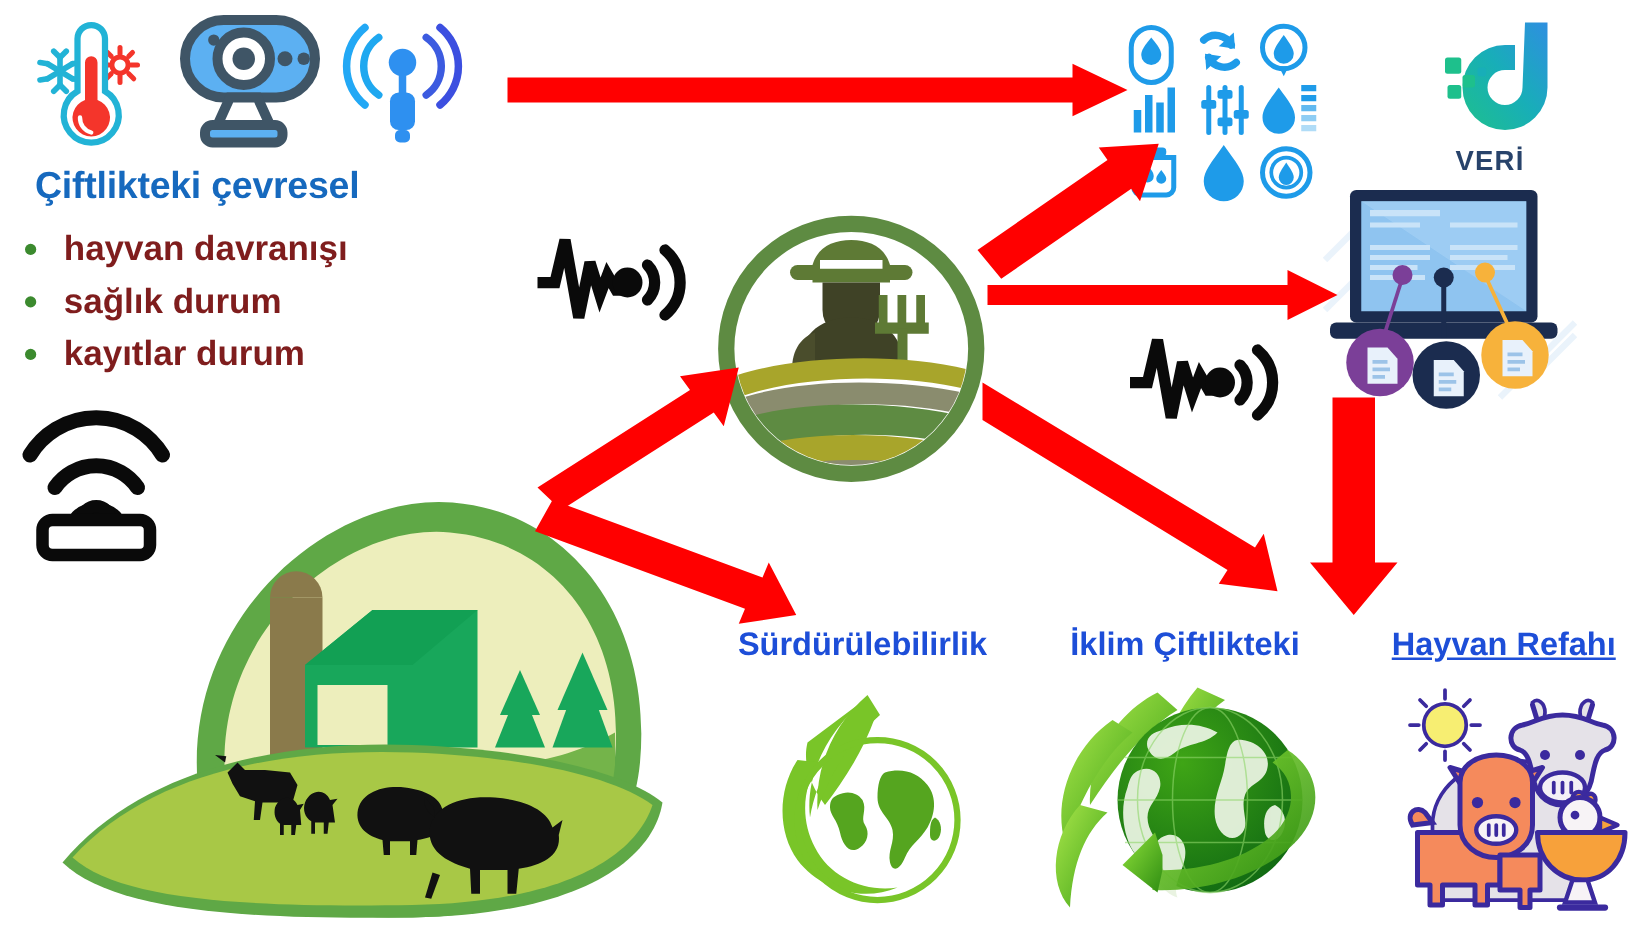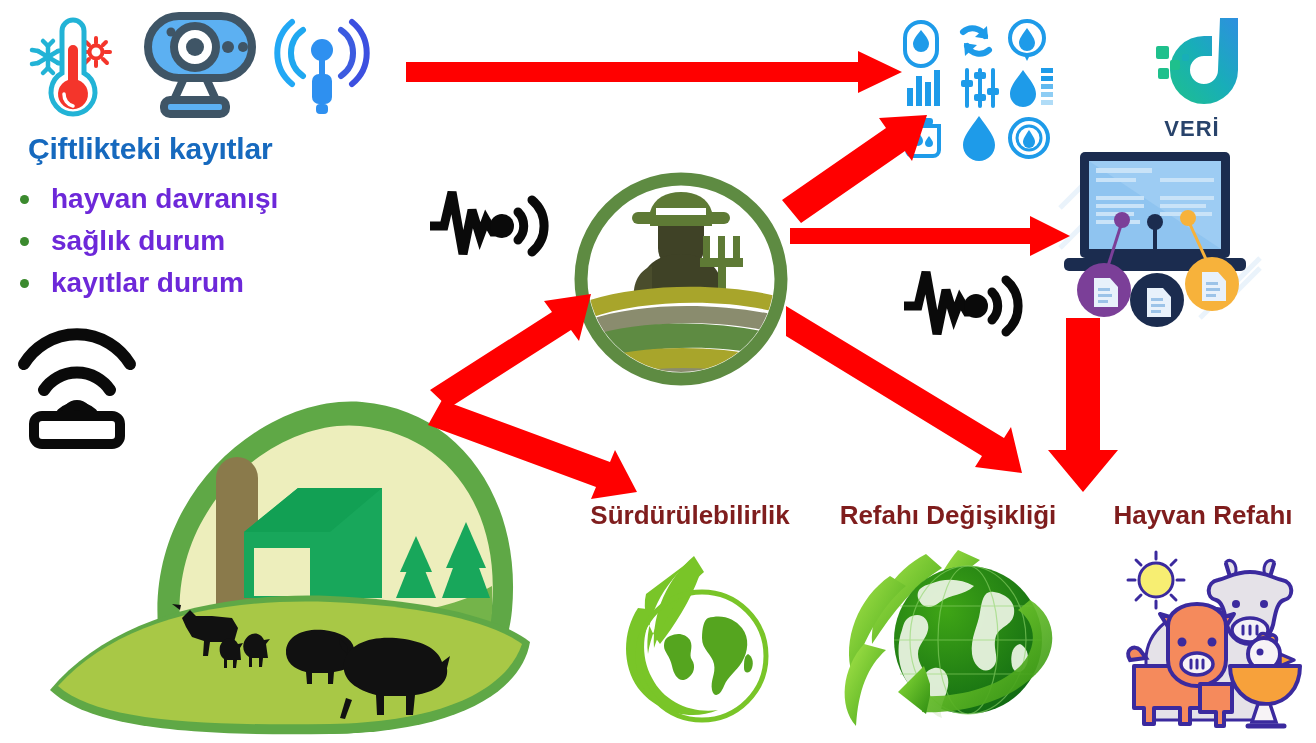--- a/index.html
+++ b/index.html
@@ -27,28 +27,28 @@
     display:flex;
     align-items:center;
     gap:22px;
     height:42px;
   }
   .bullet-dot{
     width:9px;height:9px;border-radius:50%;
     background:#3B8A2E;flex:0 0 auto;margin-left:10px;
   }
   .bullet-text{
-    color:#6d28d9;
+    color:#7f1d1d;
     font-size:28px;
     font-weight:600;
     white-space:nowrap;
     text-align:right;
   }
   .outcome-label{
-    color:#7f1d1d;
+    color:#1d4ed8;
     font-size:26px;
     font-weight:700;
     white-space:nowrap;
     text-align:center;
   }
   .veri-label{
     color:#28436B;
     font-size:22px;
     font-weight:700;
     letter-spacing:1px;
@@ -118,21 +118,21 @@
         <path d="M69 20 a28 28 0 0 1 0 46" stroke="#3C5BE0"></path>
         <path d="M80 12 a40 40 0 0 1 0 62" stroke="#3C4FE0"></path>
       </g>
       <circle cx="50" cy="40" r="11" fill="#2E90F0"></circle>
       <rect x="47" y="46" width="6" height="22" fill="#2E90F0"></rect>
       <rect x="40" y="64" width="20" height="30" rx="7" fill="#2E90F0"></rect>
       <rect x="44" y="94" width="12" height="10" rx="4" fill="#2E90F0"></rect>
     </svg>
   </div>
 
-  <div class="abs heading-blue" style="left:28px;top:132px;">Çiftlikteki kayıtlar</div>
+  <div class="abs heading-blue" style="left:28px;top:132px;">Çiftlikteki çevresel</div>
 
   <div class="abs" style="left:10px;top:178px;width:330px;">
     <div class="bullet-row">
       <span class="bullet-dot"></span>
       <span class="bullet-text">hayvan davranışı</span>
     </div>
     <div class="bullet-row">
       <span class="bullet-dot"></span>
       <span class="bullet-text">sağlık durum</span>
     </div>
@@ -437,22 +437,22 @@
     <g>
       <path d="M442 400 L610 462 l5 -12 l22 42 l-46 7 l5 -12 l-168 -62 z" fill="#FF0000"></path>
     </g>
 
     <g>
       <path d="M1066 318 h34 v132 h18 l-35 42 l-35 -42 h18 z" fill="#FF0000"></path>
     </g>
   </svg>
 
   <div class="abs outcome-label" style="left:580px;top:500px;width:220px;">Sürdürülebilirlik</div>
-  <div class="abs outcome-label" style="left:828px;top:500px;width:240px;">Refahı Değişikliği</div>
-  <div class="abs outcome-label" style="left:1090px;top:500px;width:226px;">Hayvan Refahı</div>
+  <div class="abs outcome-label" style="left:828px;top:500px;width:240px;">İklim Çiftlikteki</div>
+  <div class="abs outcome-label" style="left:1090px;top:500px;width:226px;text-decoration:underline;">Hayvan Refahı</div>
 
   <div class="abs" style="left:608px;top:548px;">
     <svg width="180" height="190" viewBox="0 0 180 190">
       <path d="M86 10 C54 36 36 72 40 106 C46 70 66 44 92 26 C82 54 66 78 52 96
                C40 80 34 62 38 46 Z" fill="#79C528"></path>
       <path d="M86 8 C60 30 44 64 46 100 C58 64 78 40 96 24 Z" fill="#79C528"></path>
       <path d="M30 60 C14 84 14 118 30 140 C48 164 82 174 110 162
                C84 166 56 154 44 130 C32 108 34 80 48 62 Z" fill="#79C528"></path>
       <circle cx="94" cy="108" r="64" fill="none" stroke="#79C528" stroke-width="5"></circle>
       <g fill="#55A51F">

